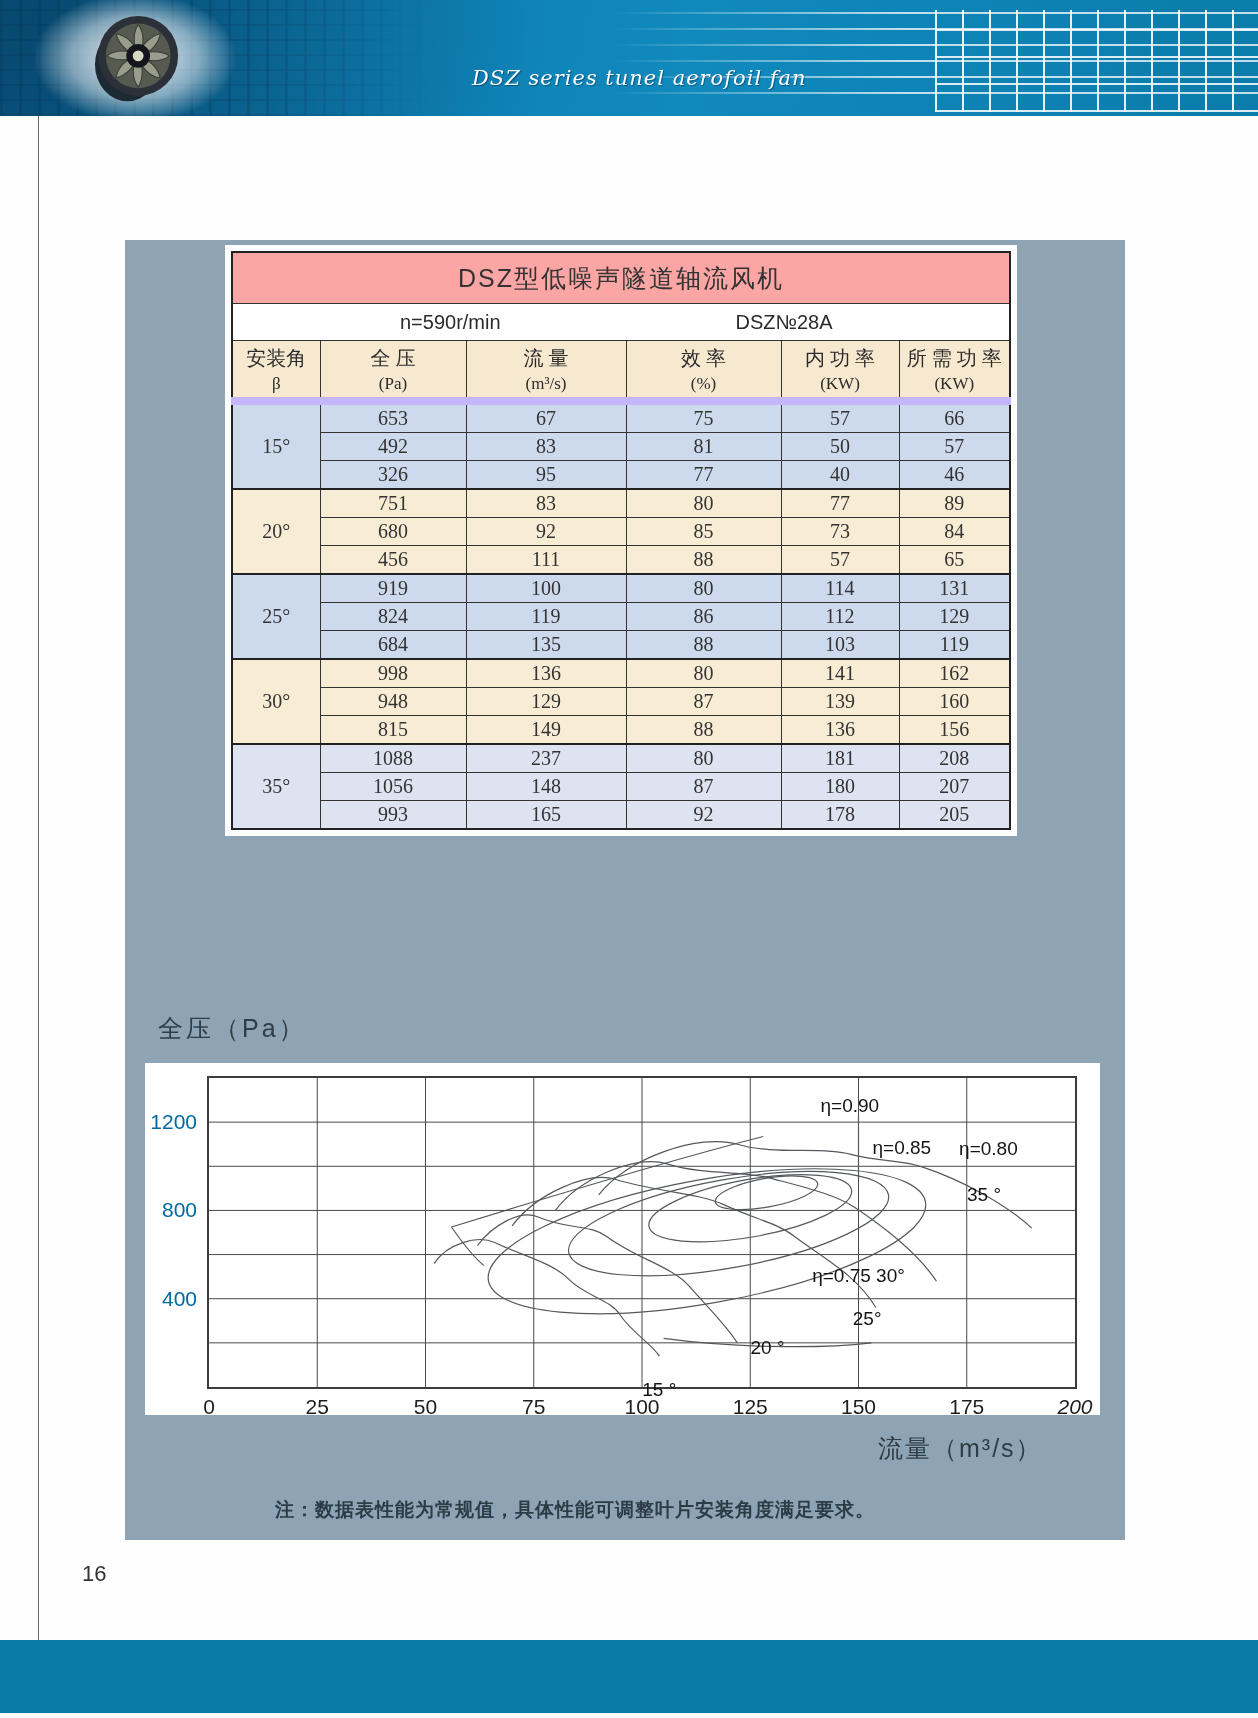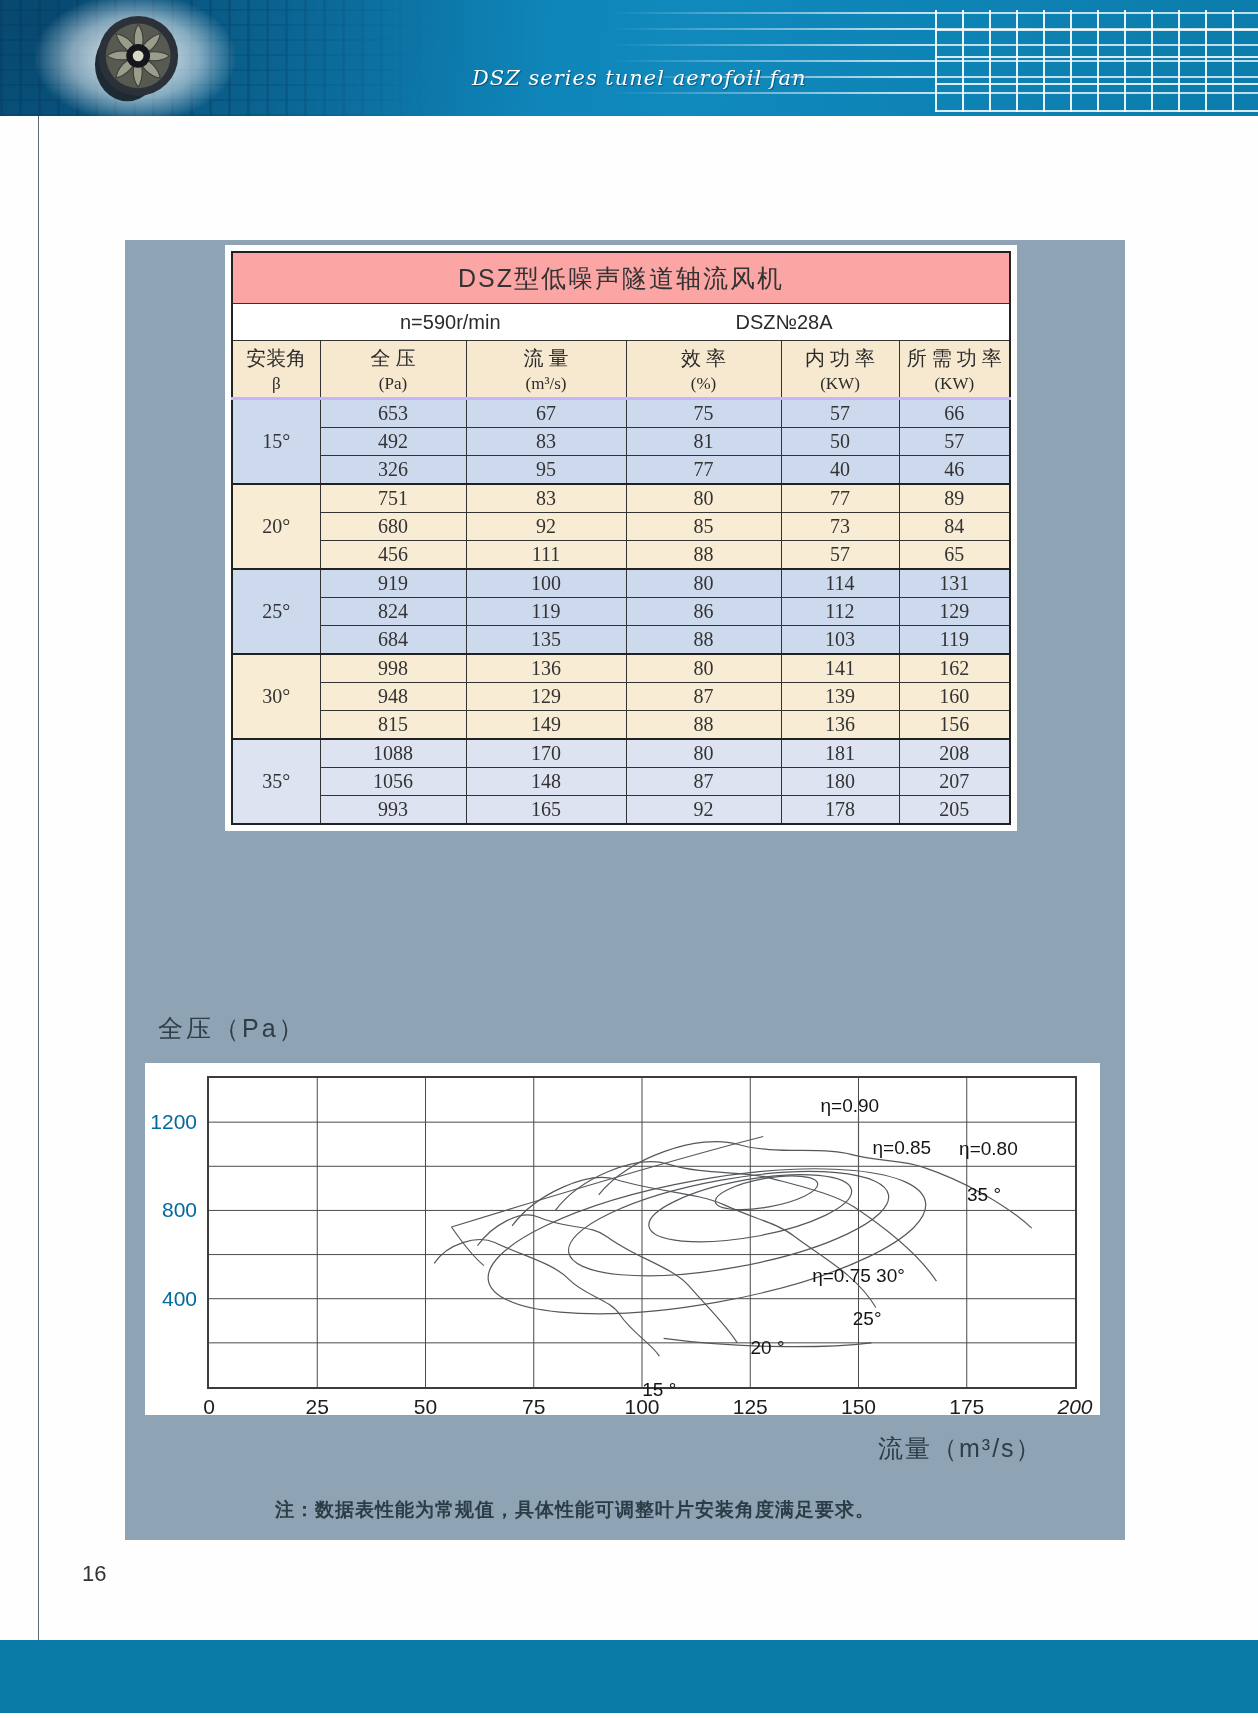--- a/index.html
+++ b/index.html
@@ -47,21 +47,21 @@
        padding:0;color:#333;}
   .t-title{height:50px;background:#fca5a5;font-family:"Liberation Sans",sans-serif;
        font-size:25px;letter-spacing:2px;color:#2b2b2b;}
   .t-info{height:36px;background:#fff;}
   .t-info .wrap{display:flex;align-items:center;font-family:"Liberation Sans",sans-serif;
        font-size:20px;color:#2b2b2b;}
   .t-info .l{width:56%;text-align:center;}
   .t-info .r{width:30%;text-align:center;}
   tr.head th{height:56px;background:#f7e9d0;font-weight:normal;font-size:20px;color:#2b2b2b;}
   tr.head .u{font-size:17px;margin-top:2px;}
-  tr.head{border-bottom:3px solid #c4b5fd;padding-left:16px;}
+  tr.head{border-bottom:8px solid #c4b5fd;padding-left:16px;}
   tbody td{height:27px;font-size:20px;}
   tr.group-start td{border-top:2px solid #222;}
   .tone-blue td{background:#cdd9ec;}
   .tone-cream td{background:#f9ecd4;}
   .tone-blue2 td{background:#dde3f0;}
   td.angle-cell{font-size:20px;}
 
   
   .chart-title{position:absolute;left:158px;top:1012px;font-size:25px;color:#2e3d47;letter-spacing:3px;}
   .chart-panel{position:absolute;left:145px;top:1063px;width:955px;height:352px;background:#fff;}
@@ -249,21 +249,21 @@
           <tr class="tone-cream">
             <td>815</td>
             <td>149</td>
             <td>88</td>
             <td>136</td>
             <td>156</td>
           </tr>
           <tr class="tone-blue2 group-start">
             <td rowspan="3" class="angle-cell">35°</td>
             <td>1088</td>
-            <td>170</td>
+            <td>237</td>
             <td>80</td>
             <td>181</td>
             <td>208</td>
           </tr>
           <tr class="tone-blue2">
             <td>1056</td>
             <td>148</td>
             <td>87</td>
             <td>180</td>
             <td>207</td>

